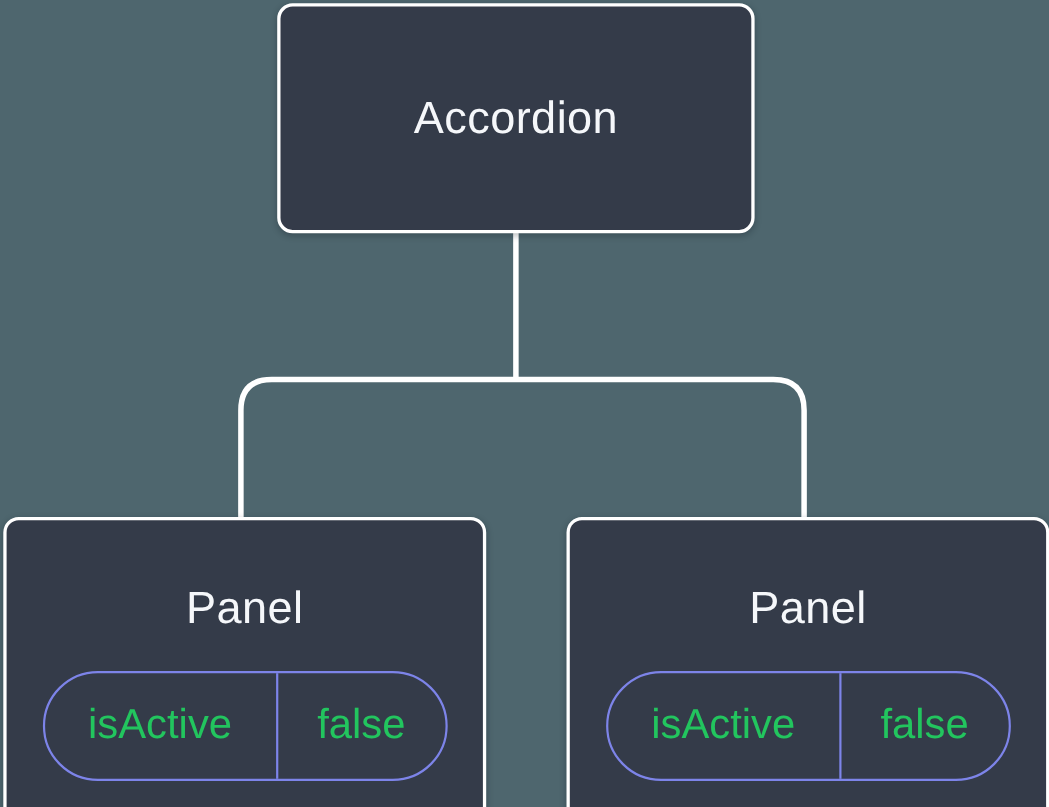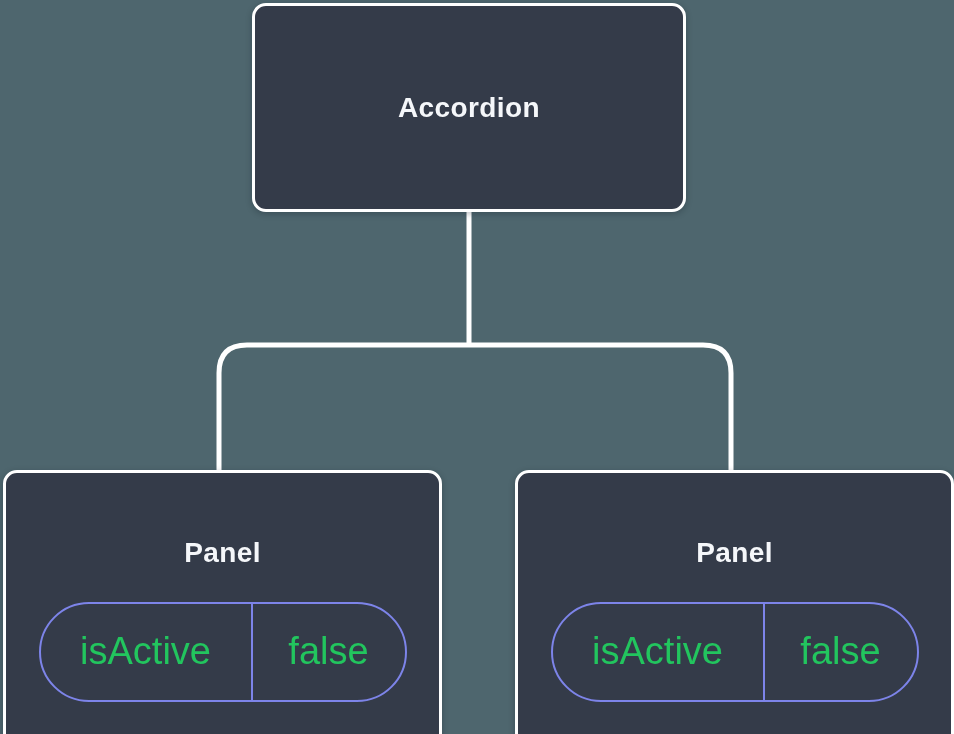--- a/index.html
+++ b/index.html
@@ -34,22 +34,22 @@
     left: 252px;
     top: 3px;
     width: 434px;
     height: 209px;
     display: flex;
     align-items: center;
     justify-content: center;
   }
   .node-label {
     color: #f5f7fa;
-    font-size: 28px;
-    font-weight: 700;
+    font-size: 41px;
+    font-weight: 400;
     letter-spacing: 0.4px;
     line-height: 1.2;
   }
   .node-panel {
     top: 470px;
     width: 439px;
     height: 298px;
     display: flex;
     flex-direction: column;
     align-items: center;

